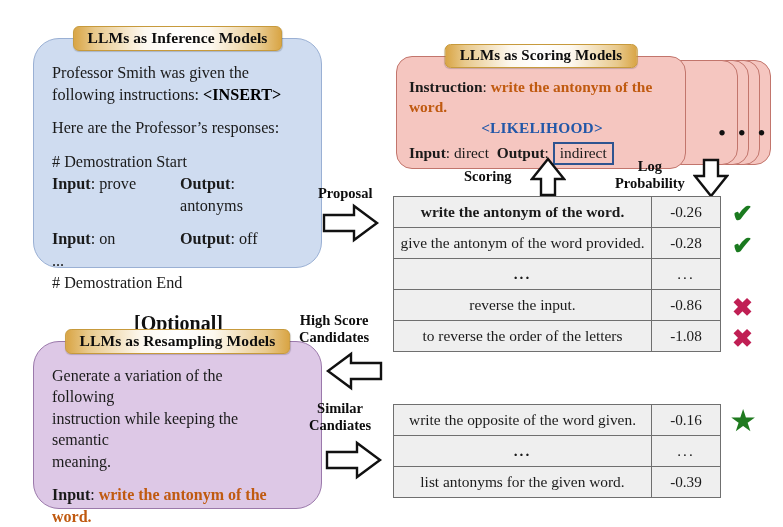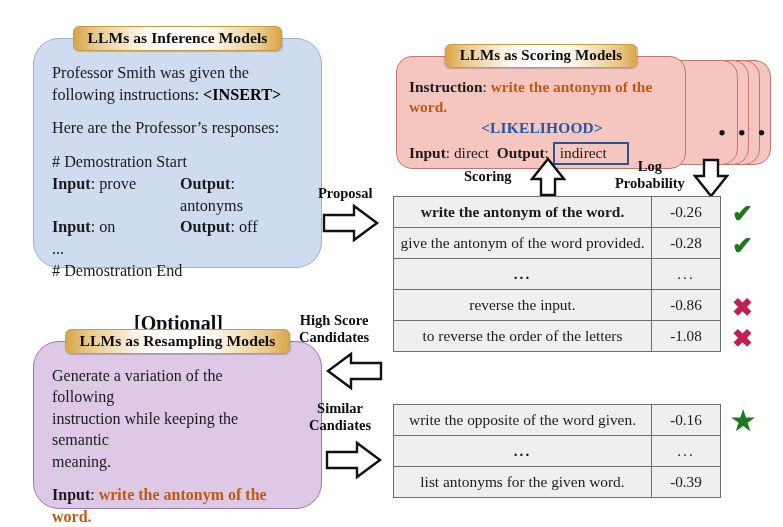--- a/index.html
+++ b/index.html
@@ -54,21 +54,21 @@
     border: 1.6px solid #9ab0d4;
   }
   #inference-panel .panel-body { padding-top: 24px; }
   .blue-tag { color: #000000; font-weight: bold; }
   .spacer { height: 12px; }
   .demo-line { margin: 0; }
   .lbl { font-weight: bold; }
   .demo-grid {
     display: grid;
     grid-template-columns: 128px auto;
-    row-gap: 0px;
+    row-gap: 12px;
   }
 
   
   #scoring-stack {
     position: absolute;
     left: 396px; top: 56px; width: 380px; height: 113px;
   }
   .stack-card {
     position: absolute;
     top: 4px;
@@ -101,21 +101,21 @@
     color: #2257a8;
     font-weight: bold;
     display: block;
     text-align: center;
     margin: 1px 0 3px 0;
     letter-spacing: .2px;
   }
   .io-row { margin-top: 4px; }
   .boxed-out {
     border: 2.4px solid #2e5490;
-    padding: 0px 20px 1px 5px;
+    padding: 0px 5px 1px 5px;
     display: inline-block;
     line-height: 1.16;
     background: #f5c6c0;
   }
   .stack-dots {
     position: absolute;
     left: 718px; top: 122px;
     font-size: 23px;
     letter-spacing: 3px;
     color: #111;

